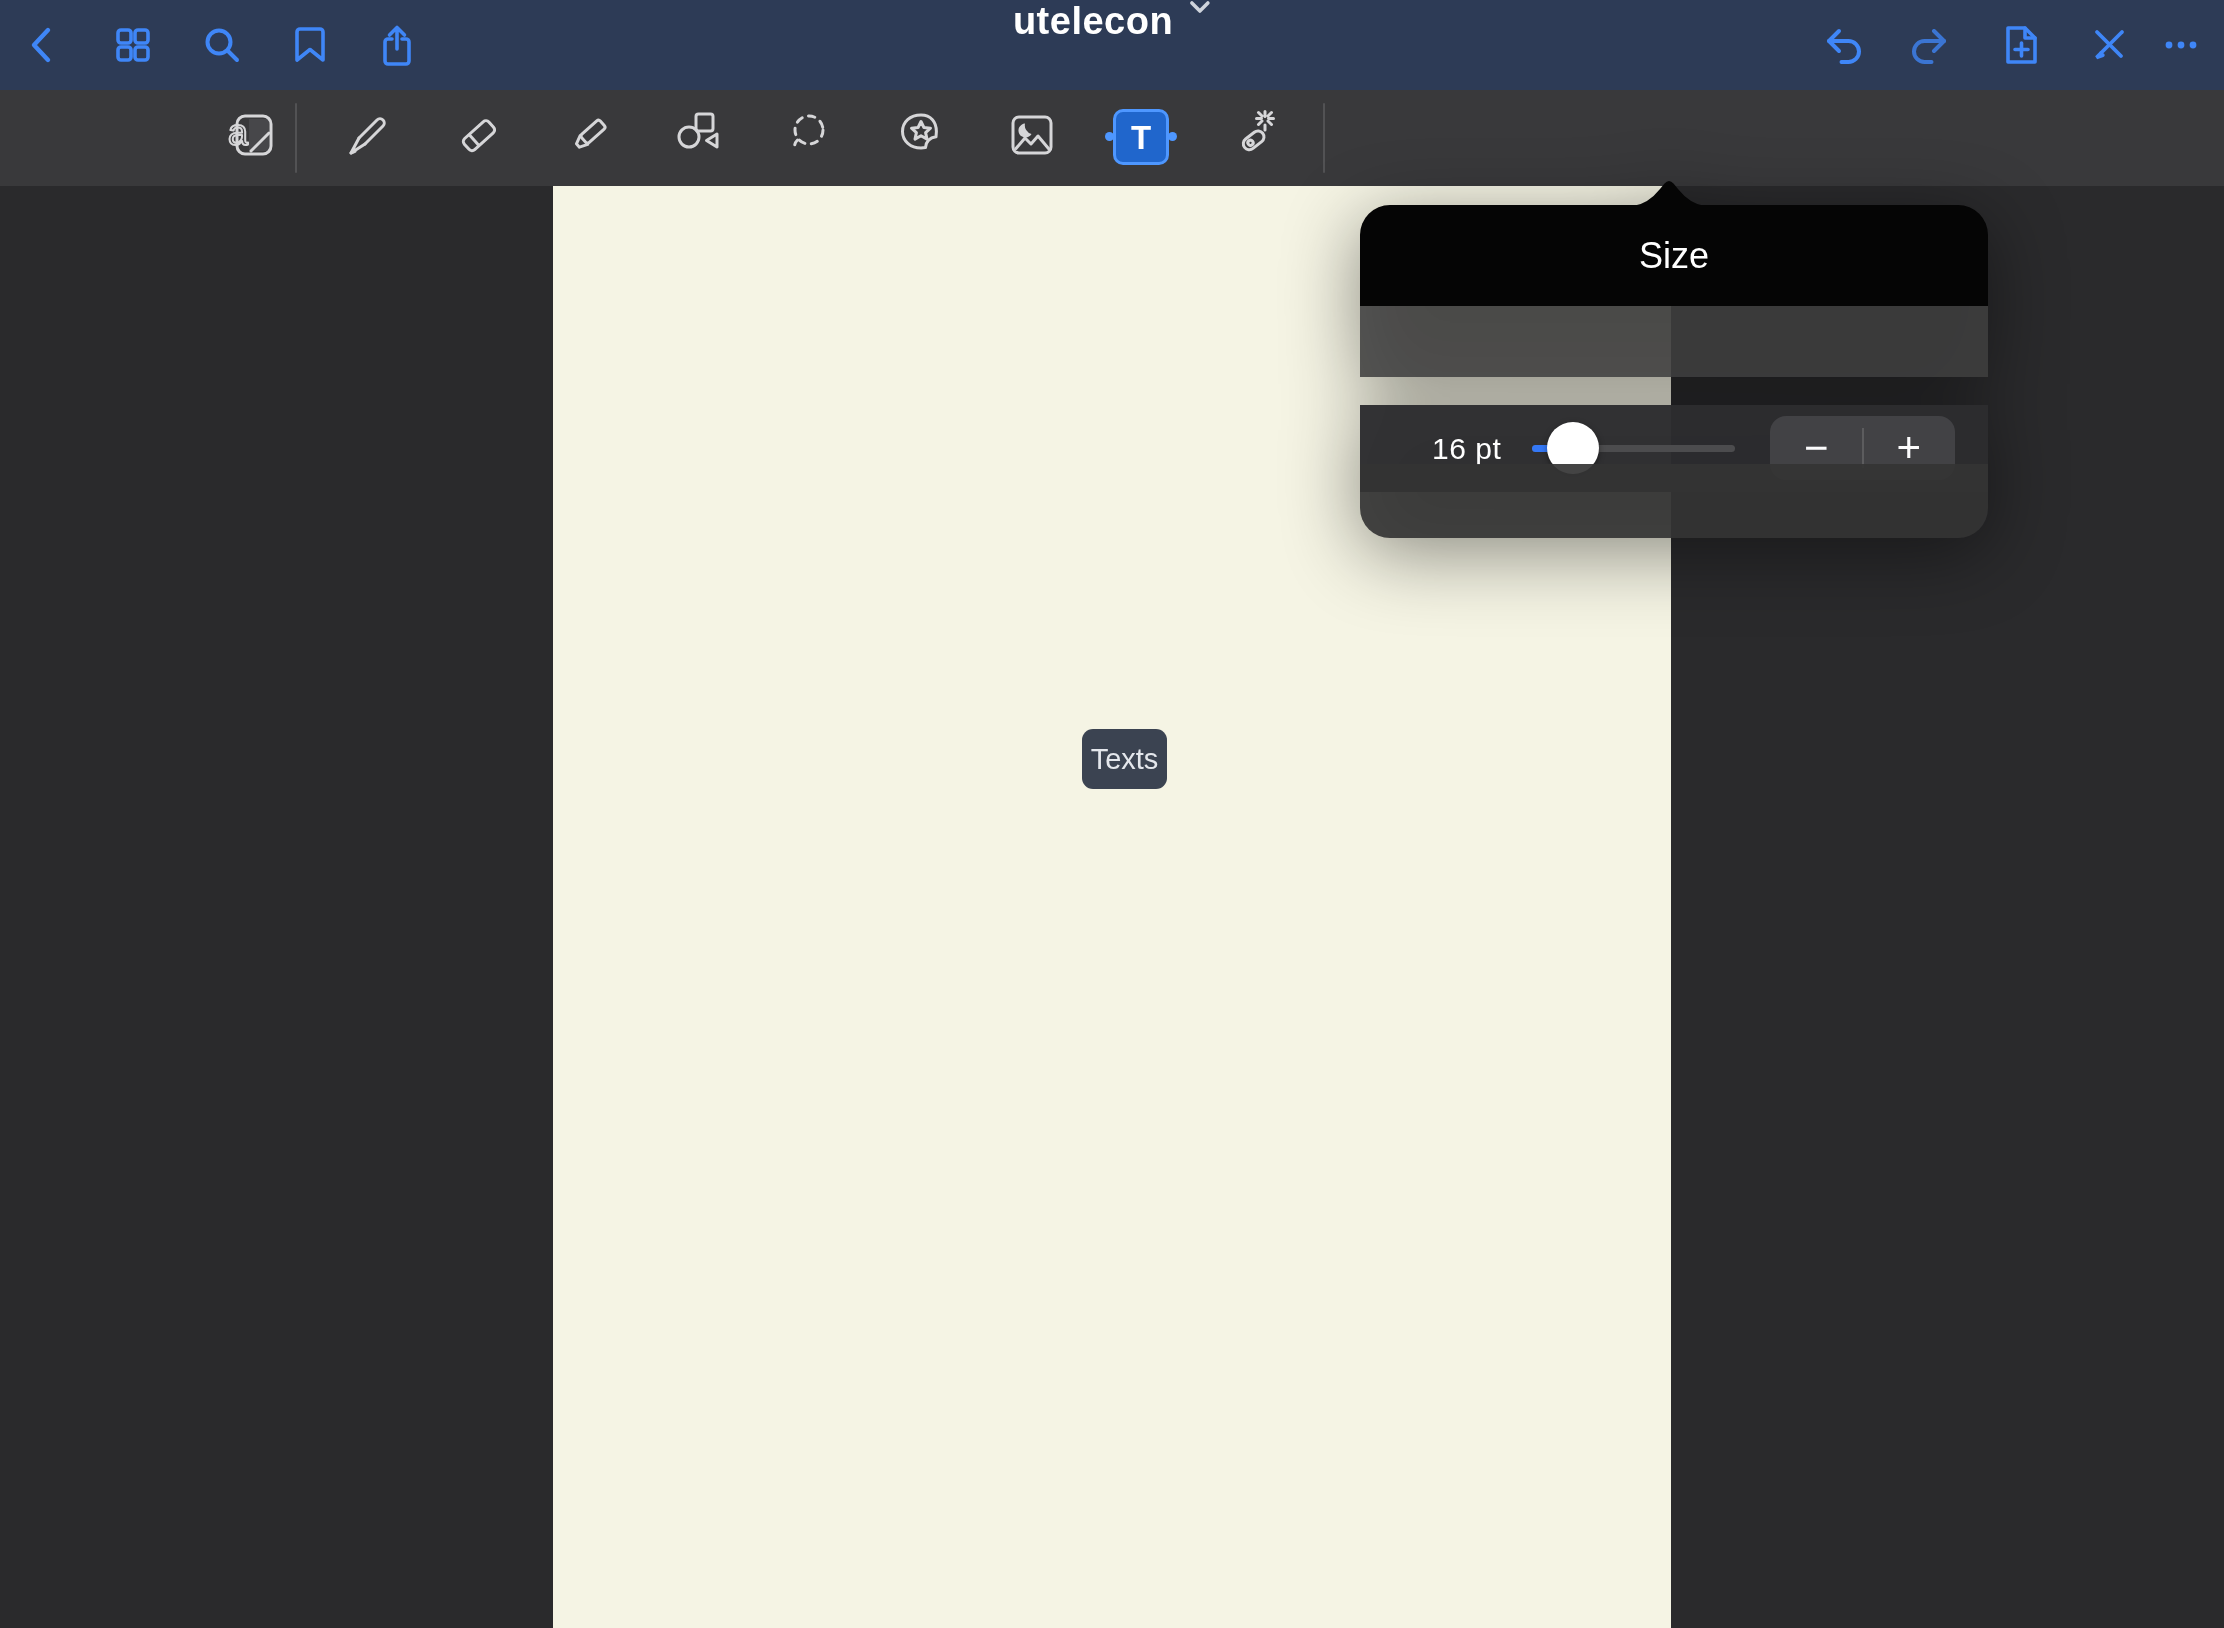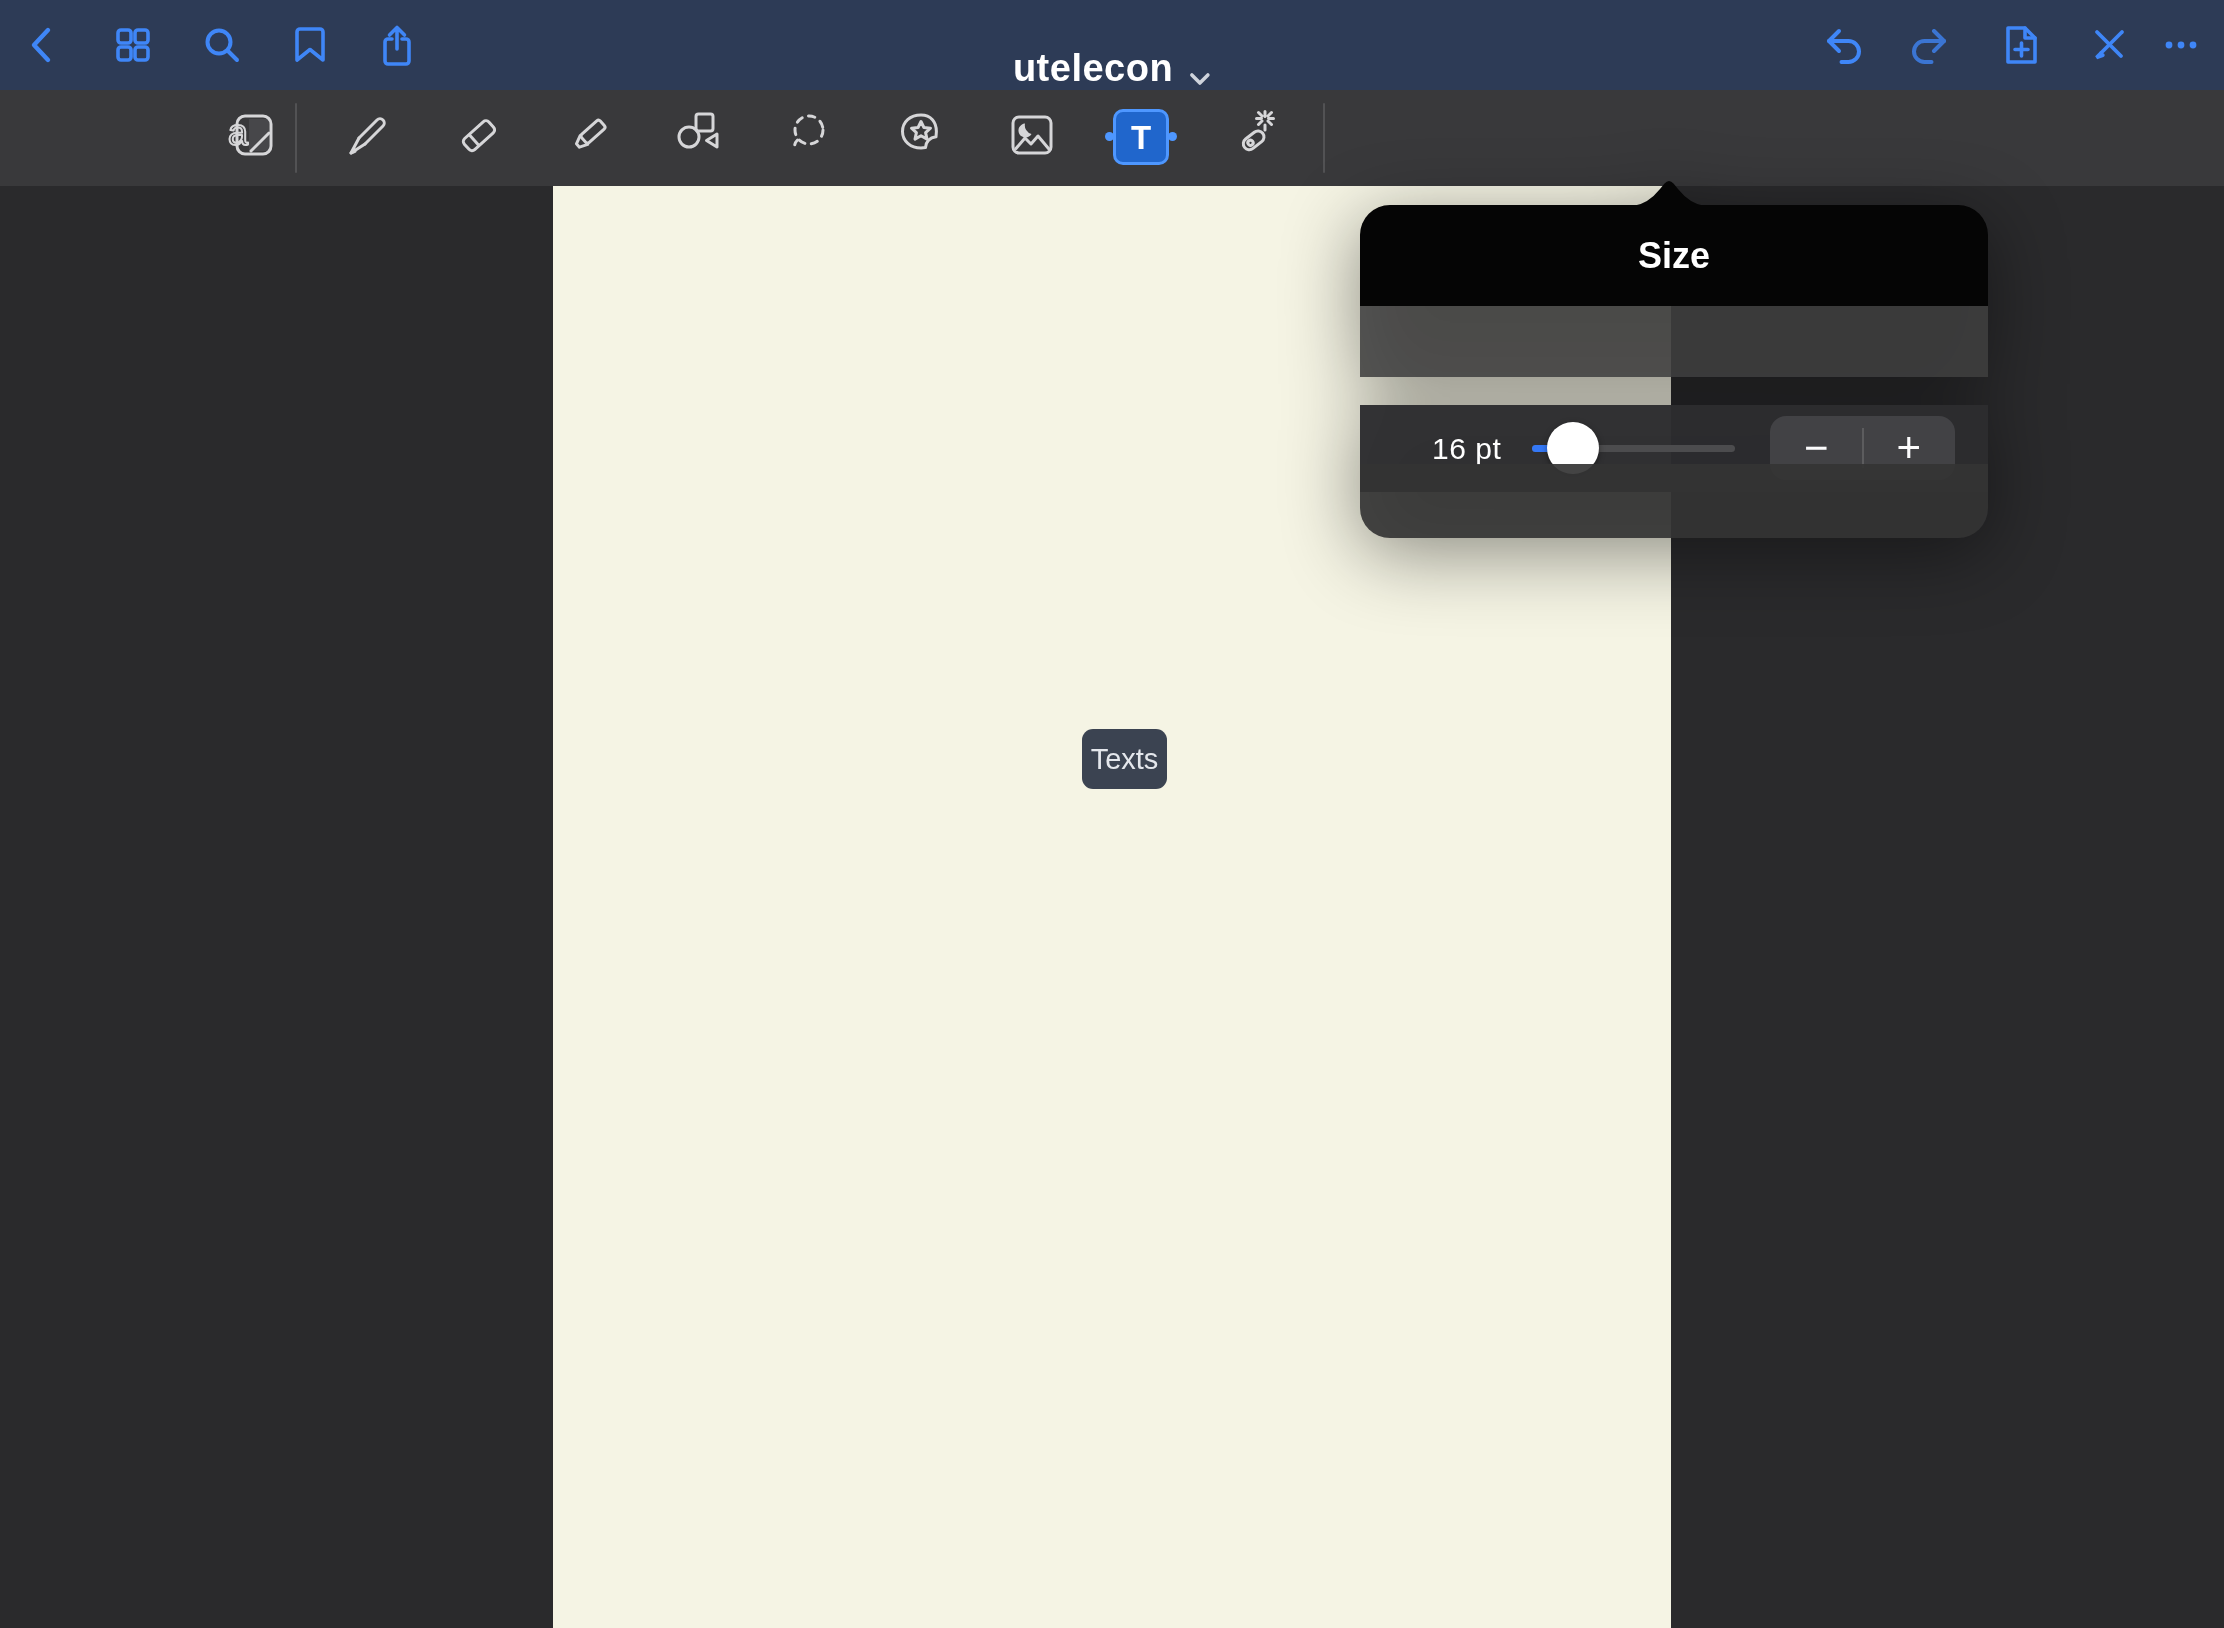--- a/index.html
+++ b/index.html
@@ -6,21 +6,21 @@
   #stage{position:relative;width:2224px;height:1628px;overflow:hidden;
          background:#2a2a2c;font-family:"Liberation Sans",sans-serif;
          -webkit-font-smoothing:antialiased;}
   .abs{position:absolute;}
   
   #top-bar{left:0;top:0;width:2224px;height:90px;background:#2d3b56;}
   .tb-btn{width:52px;height:52px;top:19px;display:flex;align-items:center;justify-content:center;}
   .tb-btn svg{display:block;}
   .dim{opacity:.78;}
   #doc-title-wrap{left:50%;top:0;height:90px;transform:translateX(-50%);
-      display:flex;align-items:flex-end;gap:16px;}
+      display:flex;align-items:flex-start;gap:16px;}
   #doc-title{color:#fff;font-size:38px;font-weight:700;letter-spacing:.5px;}
   
   #toolbar{left:0;top:90px;width:2224px;height:96px;background:#39393b;}
   .tool-btn{width:60px;height:60px;top:17px;display:flex;align-items:center;justify-content:center;}
   .tool-divider{top:13px;width:2px;height:70px;background:#525254;border-radius:1px;}
   #text-tool{width:56px;height:56px;top:19px;background:#2066cc;border:3px solid #4e97ff;
       border-radius:10px;box-sizing:border-box;display:flex;align-items:center;justify-content:center;}
   #text-tool .glyph{color:#fff;font-size:33px;font-weight:700;line-height:1;}
   .handle-dot{width:9px;height:9px;border-radius:50%;background:#4e97ff;top:42px;}
   .pill{height:62px;top:107px;background:#1f1f21;border-radius:15px;display:flex;
@@ -39,21 +39,21 @@
   #canvas{left:0;top:186px;width:2224px;height:1442px;background:#2a2a2c;}
   #paper{left:553px;top:0;width:1118px;height:1442px;background:#f5f4e4;}
   #texts-object{left:1082px;top:543px;width:85px;height:60px;background:#3b4351;border-radius:11px;
       display:flex;align-items:center;justify-content:center;color:#e4e7ec;font-size:29px;}
   
   #size-popover{left:1360px;top:205px;width:628px;height:333px;z-index:50;
       filter:drop-shadow(0 16px 38px rgba(0,0,0,.45));}
   #pop-arrow{left:273px;top:-25px;width:72px;height:26px;}
   #pop-header{left:0;top:0;width:628px;height:101px;background:#050505;
       border-radius:30px 30px 0 0;display:flex;align-items:center;justify-content:center;}
-  #pop-title{color:#fff;font-size:36px;font-weight:700;}
+  #pop-title{color:#fff;font-size:36px;font-weight:400;}
   #pop-band-a{left:0;top:101px;width:628px;height:71px;background:rgba(63,63,63,.87);}
   #pop-row{left:0;top:172px;width:628px;height:87px;background:rgba(44,44,46,.97);margin-top:28px;}
   #pop-band-b{left:0;top:259px;width:628px;height:74px;background:rgba(52,52,52,.92);
       border-radius:0 0 30px 30px;}
   #size-label{left:72px;top:0;height:87px;display:flex;align-items:center;
       color:#fff;font-size:30px;letter-spacing:.5px;}
   #slider{left:172px;top:0;width:203px;height:87px;}
   #slider-track{left:0;top:40px;width:203px;height:7px;background:#4c4c4e;border-radius:4px;}
   #slider-fill{left:0;top:40px;height:7px;background:#3478f6;border-radius:4px 0 0 4px;}
   #slider-thumb{top:17px;width:52px;height:52px;border-radius:50%;background:#fff;

